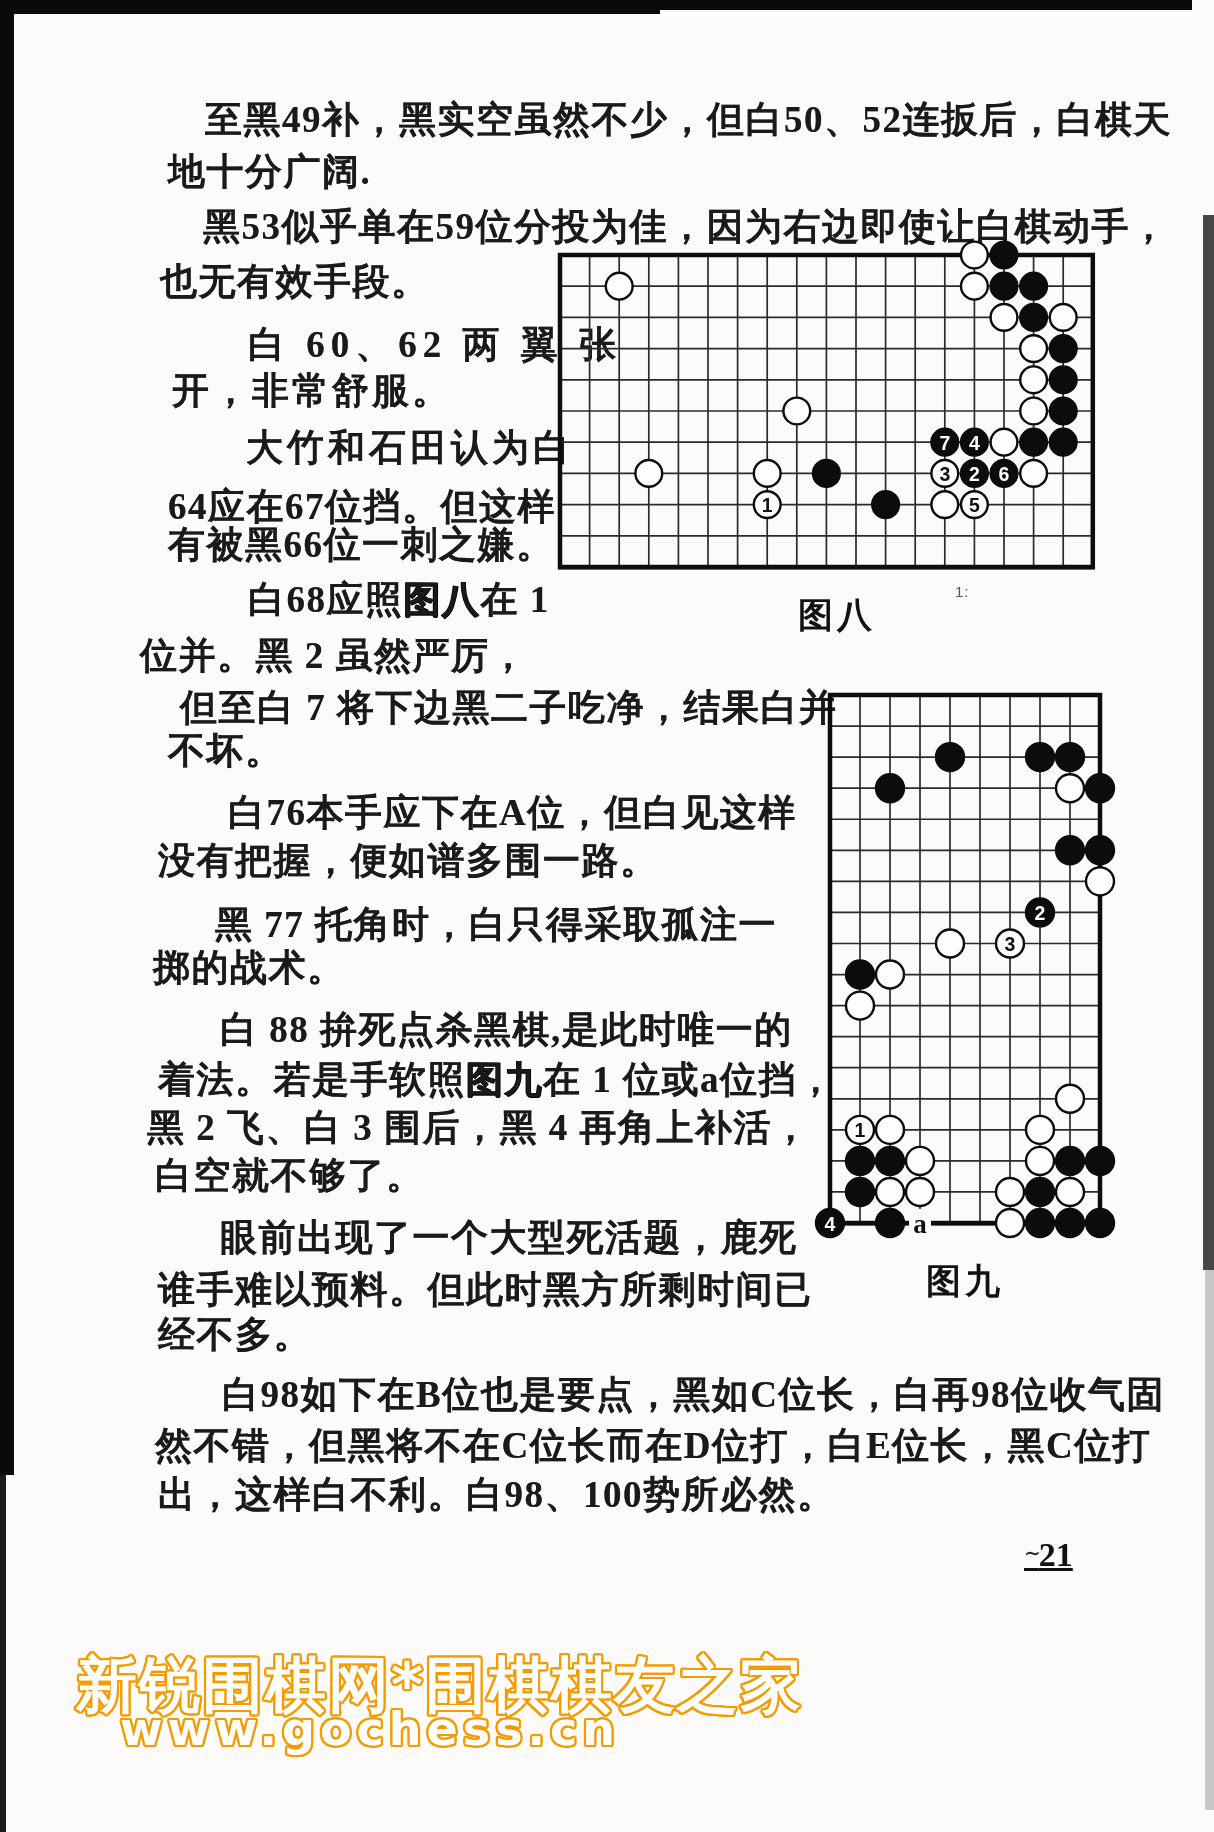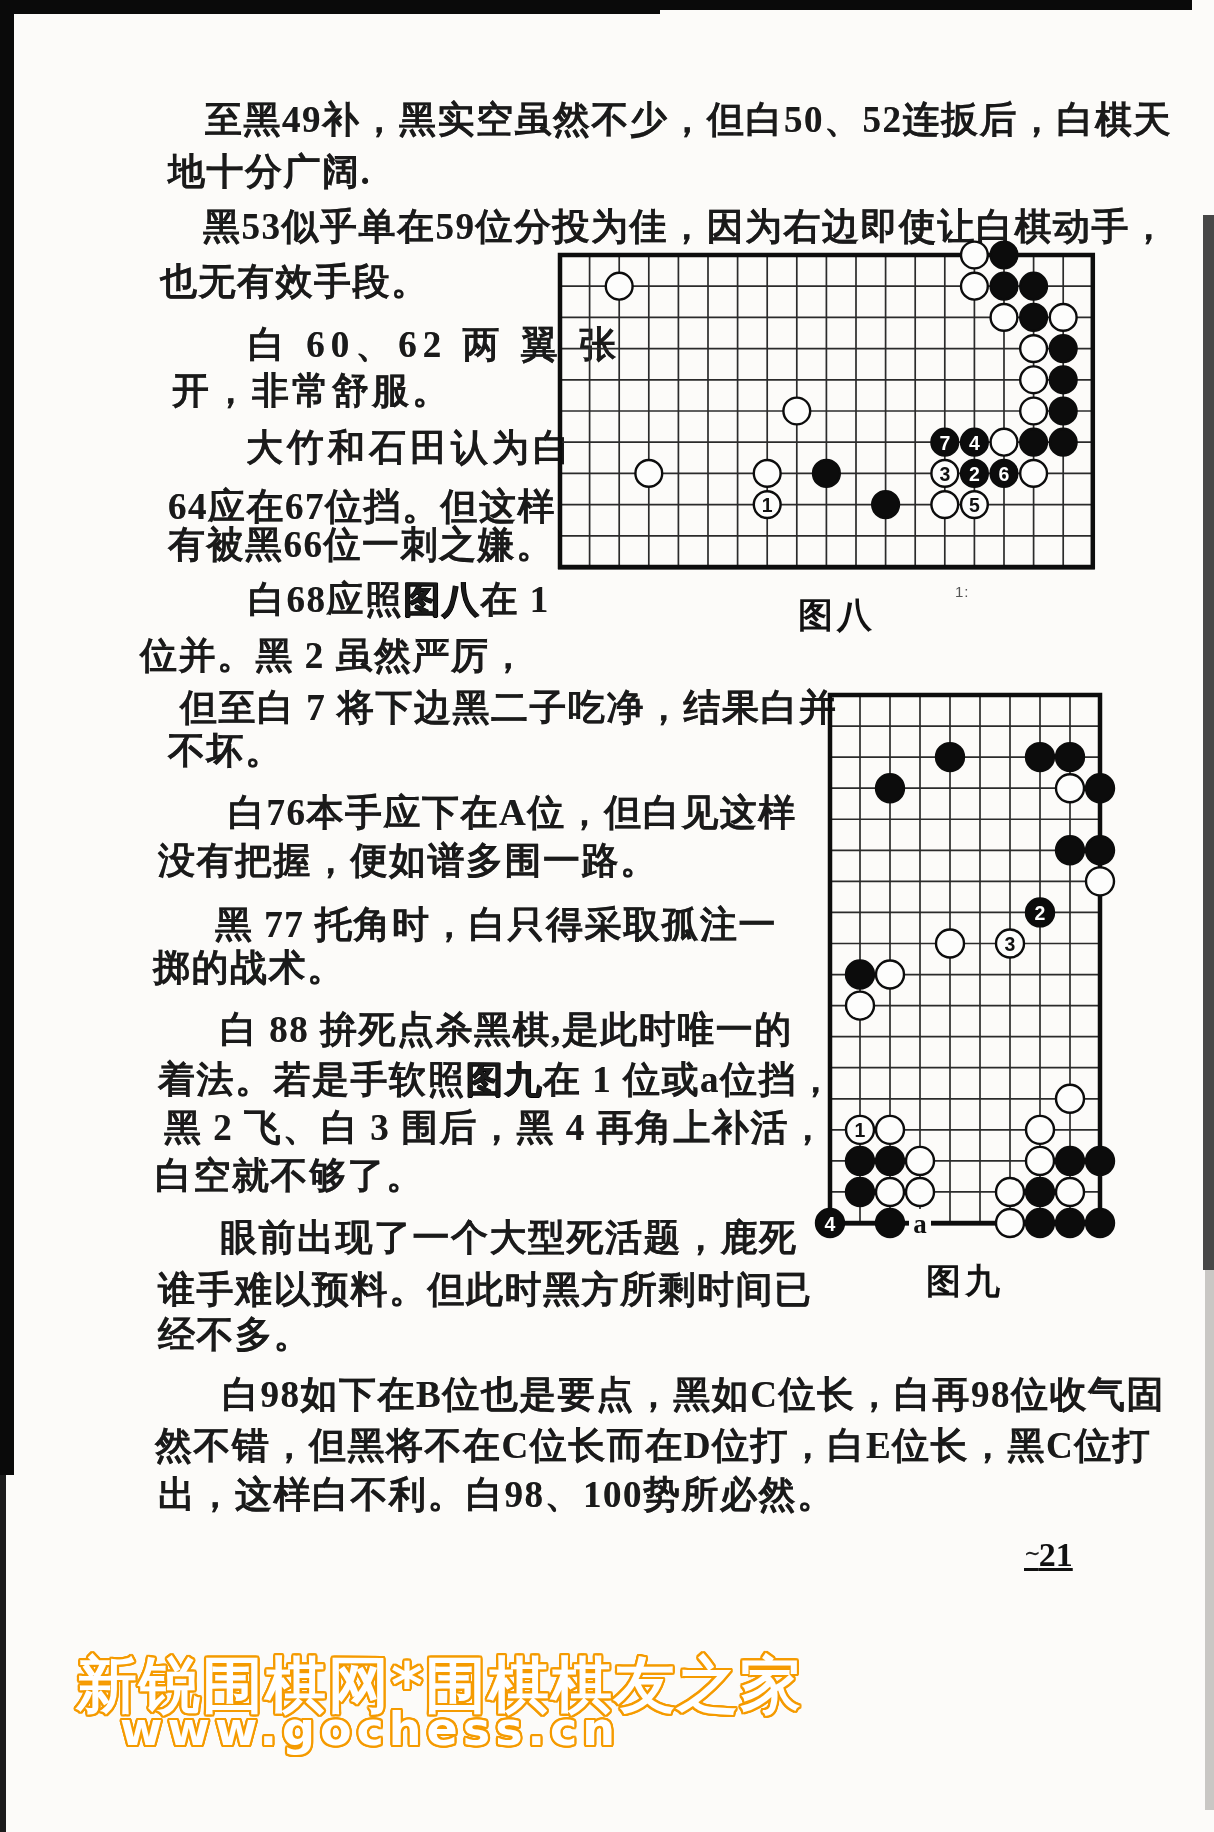--- a/index.html
+++ b/index.html
@@ -59,21 +59,21 @@
       <div class="tl" style="left: 248px; top: 580px;"><span>白68应照</span><span class="bb">图八</span><span>在 1</span></div>
       <div class="tl" style="left: 140px; top: 636px;"><span>位并。黑 2 虽然严厉，</span></div>
       <div class="tl" style="left: 152px; top: 688px; margin-left: 28px;"><span>但至白 7 将下边黑二子吃净，结果白并</span></div>
       <div class="tl" style="left: 168px; top: 731px;"><span>不坏。</span></div>
       <div class="tl" style="left: 228px; top: 793px;"><span>白76本手应下在A位，但白见这样</span></div>
       <div class="tl" style="left: 158px; top: 841px;"><span>没有把握，便如谱多围一路。</span></div>
       <div class="tl" style="left: 215px; top: 905px;"><span>黑 77 托角时，白只得采取孤注一</span></div>
       <div class="tl" style="left: 153px; top: 948px;"><span>掷的战术。</span></div>
       <div class="tl" style="left: 220px; top: 1010px;"><span>白 88 拚死点杀黑棋,是此时唯一的</span></div>
       <div class="tl" style="left: 158px; top: 1060px;"><span>着法。若是手软照</span><span class="bb">图九</span><span>在 1 位或a位挡，</span></div>
-      <div class="tl" style="left: 164px; top: 1108px; font-family: Liberation Serif, serif;"><span>黑 2 飞、白 3 围后，黑 4 再角上补活，</span></div>
+      <div class="tl" style="left: 147px; top: 1108px; font-family: Liberation Serif, serif;"><span>黑 2 飞、白 3 围后，黑 4 再角上补活，</span></div>
       <div class="tl" style="left: 155px; top: 1156px;"><span>白空就不够了。</span></div>
       <div class="tl" style="left: 220px; top: 1218px;"><span>眼前出现了一个大型死活题，鹿死</span></div>
       <div class="tl" style="left: 158px; top: 1270px;"><span>谁手难以预料。但此时黑方所剩时间已</span></div>
       <div class="tl" style="left: 158px; top: 1315px;"><span>经不多。</span></div>
       <div class="tl" style="left: 222px; top: 1375px;"><span>白98如下在B位也是要点，黑如C位长，白再98位收气固</span></div>
       <div class="tl" style="left: 155px; top: 1426px;"><span>然不错，但黑将不在C位长而在D位打，白E位长，黑C位打</span></div>
       <div class="tl" style="left: 158px; top: 1475px;"><span>出，这样白不利。白98、100势所必然。</span></div>
     </div>
 
   <div id="boards-layer">

